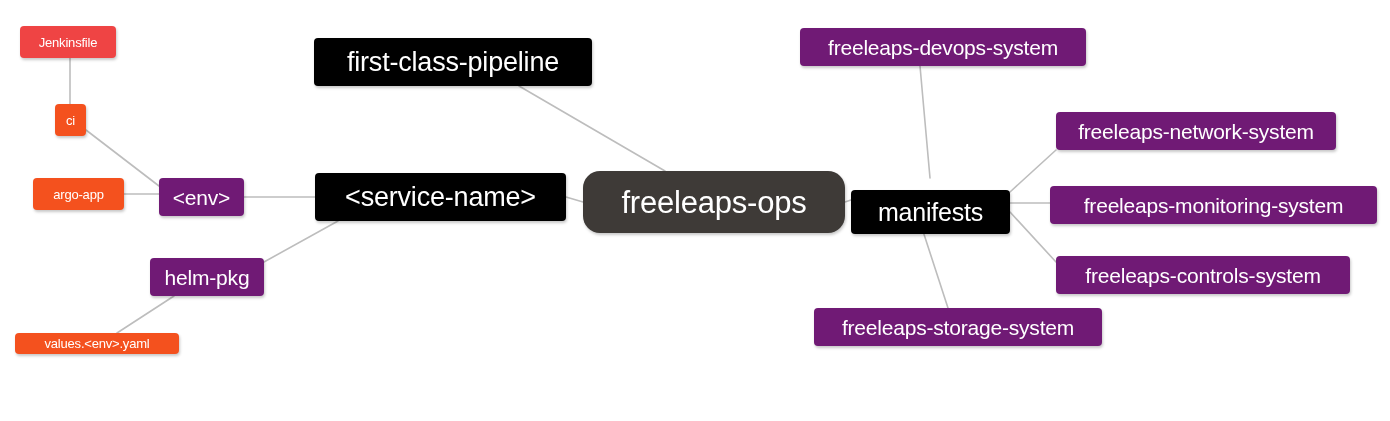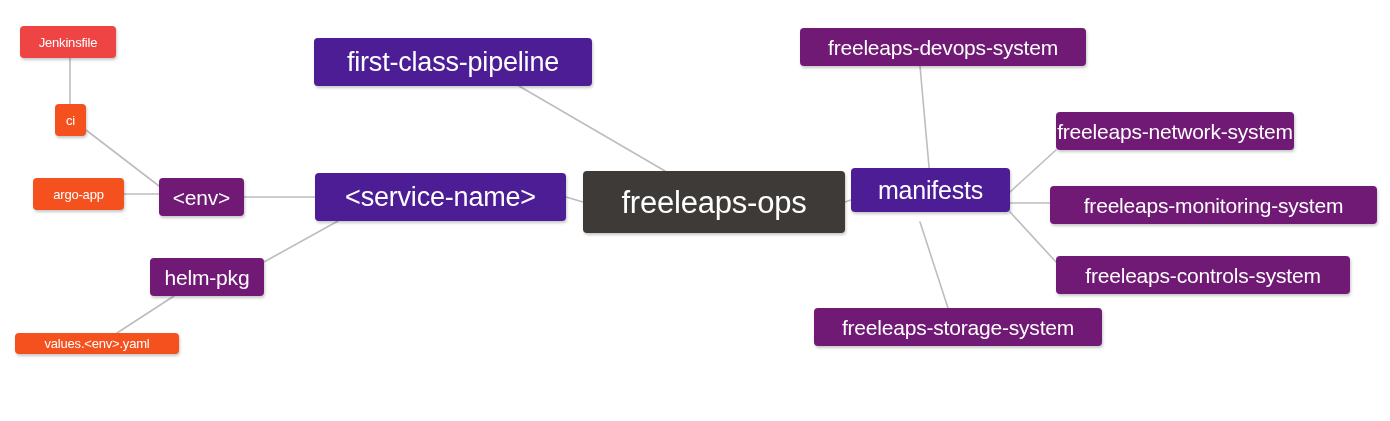--- a/index.html
+++ b/index.html
@@ -39,22 +39,22 @@
     justify-content: center;
     box-sizing: border-box;
     color: #ffffff;
     border-radius: 4px;
     white-space: nowrap;
     line-height: 1;
     letter-spacing: -0.2px;
     box-shadow: 1px 2px 3px rgba(0,0,0,0.22);
     user-select: none;
   }
-  .n-root   { background: #3e3a37; }
-  .n-blue   { background: #4c1d95; }
+  .n-root   { background: #3e3a37; border-radius: 17px; }
+  .n-blue   { background: #000000; }
   .n-green  { background: #701a75; }
   .n-red    { background: #f4511e; }
   .n-orange { background: #ef4444; }
 
   .sz-root  { font-size: 31px; }
   .sz-xl    { font-size: 27px; }
   .sz-lg    { font-size: 25px; }
   .sz-md    { font-size: 21px; }
   .sz-xs    { font-size: 13px; }
   .sz-tiny  { font-size: 13px; }
@@ -76,26 +76,26 @@
       <path d="M 930 178 L 920 66" class="edge" stroke="#bdbdbd"></path>
       <path d="M 1010 192 L 1056 150" class="edge" stroke="#bdbdbd"></path>
       <path d="M 1010 203 L 1050 203" class="edge" stroke="#bdbdbd"></path>
       <path d="M 1010 212 L 1056 262" class="edge" stroke="#bdbdbd"></path>
       <path d="M 920 222 L 948 308" class="edge" stroke="#bdbdbd"></path>
     </svg>
   <div id="nodes-layer">
       <div class="node n-root sz-root" style="left: 583px; top: 171px; width: 262px; height: 62px;">freeleaps-ops</div>
       <div class="node n-blue sz-xl" style="left: 314px; top: 38px; width: 278px; height: 48px;">first-class-pipeline</div>
       <div class="node n-blue sz-xl" style="left: 315px; top: 173px; width: 251px; height: 48px;">&lt;service-name&gt;</div>
-      <div class="node n-blue sz-lg" style="left: 851px; top: 168px; width: 159px; height: 44px;">manifests</div>
+      <div class="node n-blue sz-lg" style="left: 851px; top: 190px; width: 159px; height: 44px;">manifests</div>
       <div class="node n-green sz-md" style="left: 159px; top: 178px; width: 85px; height: 38px;">&lt;env&gt;</div>
       <div class="node n-green sz-md" style="left: 150px; top: 258px; width: 114px; height: 38px;">helm-pkg</div>
       <div class="node n-red sz-xs" style="left: 55px; top: 104px; width: 31px; height: 32px;">ci</div>
       <div class="node n-red sz-xs" style="left: 33px; top: 178px; width: 91px; height: 32px; text-align: center;">argo-app</div>
       <div class="node n-orange sz-tiny" style="left: 20px; top: 26px; width: 96px; height: 32px;">Jenkinsfile</div>
       <div class="node n-red sz-xs" style="left: 15px; top: 333px; width: 164px; height: 21px;">values.&lt;env&gt;.yaml</div>
       <div class="node n-green sz-md" style="left: 800px; top: 28px; width: 286px; height: 38px;">freeleaps-devops-system</div>
-      <div class="node n-green sz-md" style="left: 1056px; top: 112px; width: 238px; height: 38px;">freeleaps-network-system</div>
+      <div class="node n-green sz-md" style="left: 1056px; top: 112px; width: 280px; height: 38px;">freeleaps-network-system</div>
       <div class="node n-green sz-md" style="left: 1050px; top: 186px; width: 327px; height: 38px;">freeleaps-monitoring-system</div>
       <div class="node n-green sz-md" style="left: 1056px; top: 256px; width: 294px; height: 38px;">freeleaps-controls-system</div>
       <div class="node n-green sz-md" style="left: 814px; top: 308px; width: 288px; height: 38px;">freeleaps-storage-system</div>
     </div>
 </div>
 
 </body></html>

